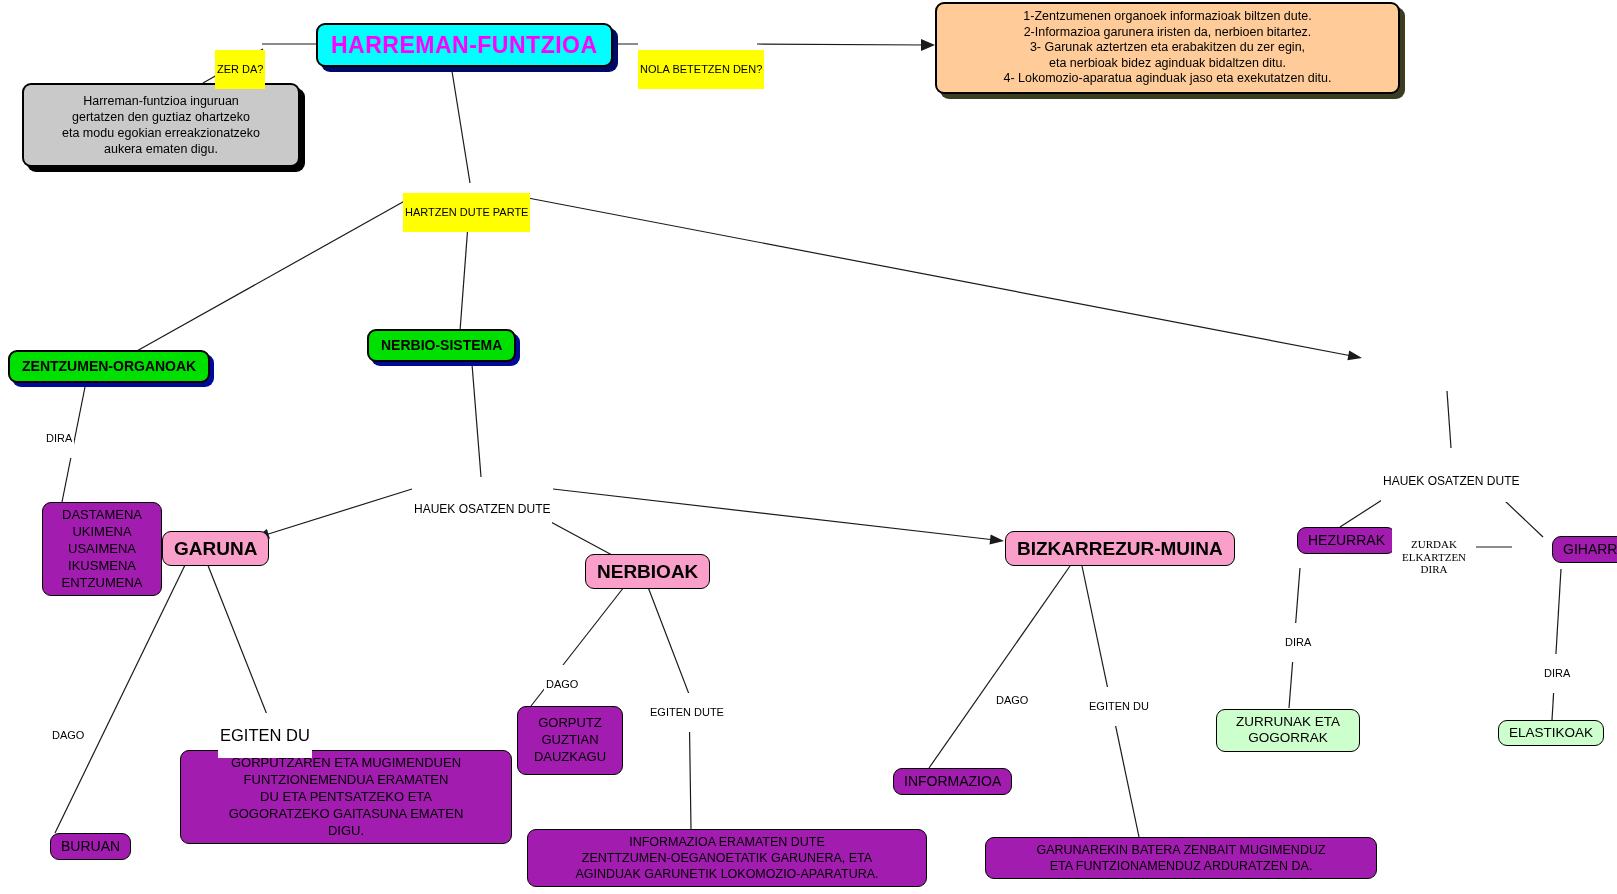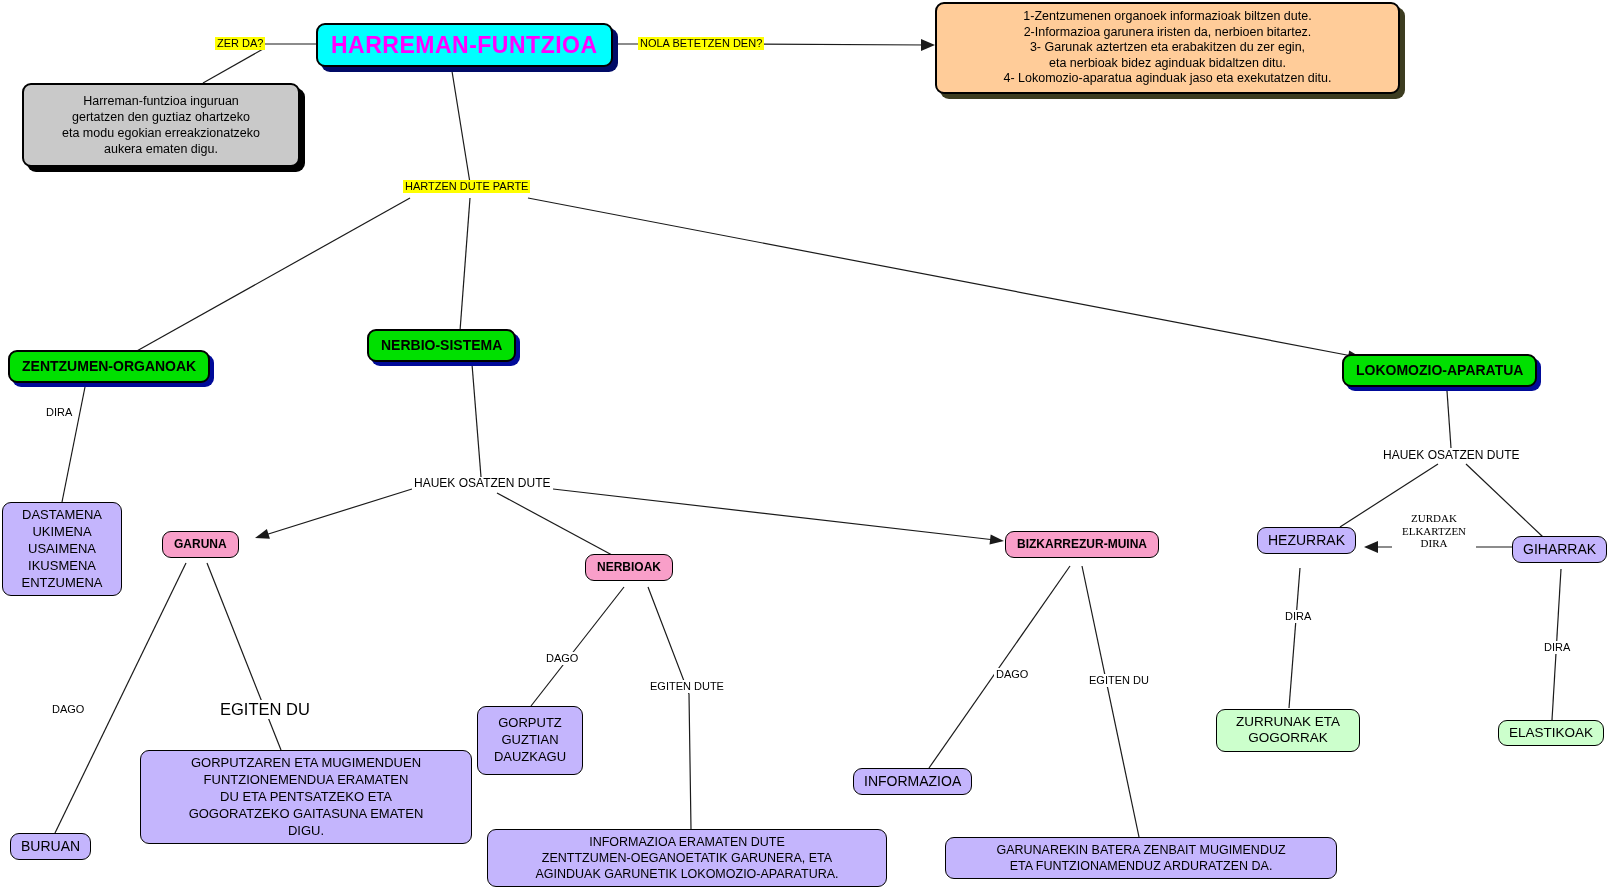--- a/index.html
+++ b/index.html
@@ -21,36 +21,36 @@
     padding:4px 10px;line-height:1.22;
   }
   .n-cyan{
     background:#00ffff;color:#ff00ff;font-weight:bold;font-size:23px;
     padding:6px 13px;box-shadow:5px 5px 0 #000a66;letter-spacing:.5px;
   }
   .n-green{
     background:#00e000;font-weight:bold;font-size:14px;
     box-shadow:4px 4px 0 #000a99;padding:6px 12px;
   }
-  .n-pink{background:#f99fc9;font-weight:bold;font-size:12px;border-width:1.5px;padding:5px 11px;}
-  .n-yellow{background:#c4b5fd;font-size:14px;border-width:1.5px;padding:4px 10px;}
+  .n-pink{background:#f99fc9;font-weight:bold;font-size:19px;border-width:1.5px;padding:5px 11px;}
+  .n-yellow{background:#a21caf;font-size:14px;border-width:1.5px;padding:4px 10px;margin-left:40px;}
   .n-lgreen{background:#ccffcc;font-size:13.5px;border-width:1.5px;padding:4px 10px;}
   .n-orange{
     background:#ffcc99;font-size:12.5px;border-width:2px;
     box-shadow:5px 5px 0 #3c3c20;padding:5px 10px;line-height:1.24;
   }
   .n-gray{
     background:#c9c9c9;font-size:12.5px;border-width:2px;
     box-shadow:5px 5px 0 #000;padding:8px 6px;line-height:1.28;
   }
   .txt13{font-size:13px;line-height:1.3;}
   .txt125{font-size:12.5px;line-height:1.28;}
   
   .elabel{
-    font-size:11px;background:#fff;padding:0 2px;line-height:1.15;
+    font-size:11px;background:#fff;padding:13px 2px;line-height:1.15;margin-top:13px;
   }
   .elabel.hl{background:#ffff00;}
   .elabel.big{font-size:16.5px;}
   .elabel.md{font-size:12px;}
 </style>
 </head>
 <body>
 
 <div class="canvas">
 
@@ -121,21 +121,20 @@
   <div class="node n-cyan" style="left:316px;top:23px;">HARREMAN-FUNTZIOA</div>
 
   <div class="node n-orange" style="left:935px;top:2px;width:465px;">1-Zentzumenen organoek informazioak biltzen dute.
 2-Informazioa garunera iristen da, nerbioen bitartez.
 3- Garunak aztertzen eta erabakitzen du zer egin,
 eta nerbioak bidez aginduak bidaltzen ditu.
 4- Lokomozio-aparatua aginduak jaso eta exekutatzen ditu.</div>
 
   <div class="node n-green" style="left:8px;top:350px;">ZENTZUMEN-ORGANOAK</div>
   <div class="node n-green" style="left:367px;top:329px;">NERBIO-SISTEMA</div>
-  <div class="node n-green" style="left:1342px;top:354px;">LOKOMOZIO-APARATUA</div>
 
   <div class="node n-yellow txt13" style="left:2px;top:502px;width:120px;">DASTAMENA
 UKIMENA
 USAIMENA
 IKUSMENA
 ENTZUMENA</div>
   <div class="node n-pink" style="left:162px;top:531px;">GARUNA</div>
   <div class="node n-pink" style="left:585px;top:554px;border-radius:9px;">NERBIOAK</div>
   <div class="node n-pink" style="left:1005px;top:531px;">BIZKARREZUR-MUINA</div>
   <div class="node n-yellow" style="left:1257px;top:527px;">HEZURRAK</div>

